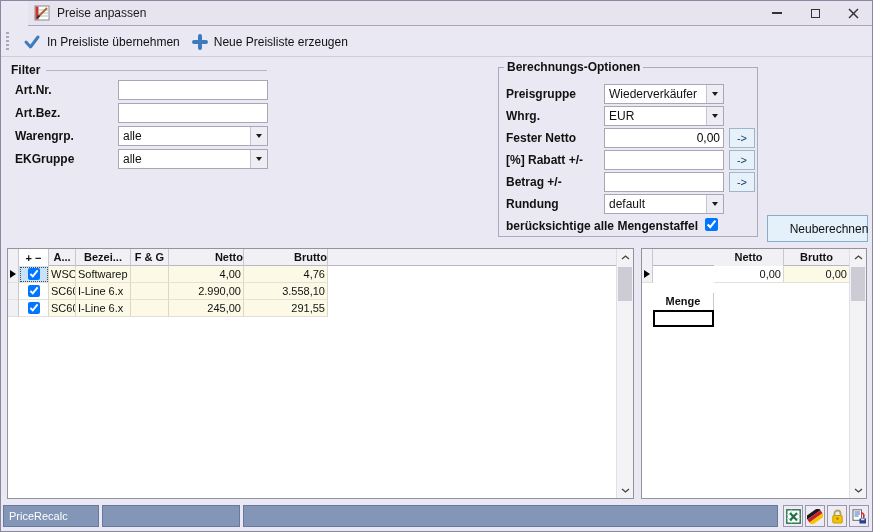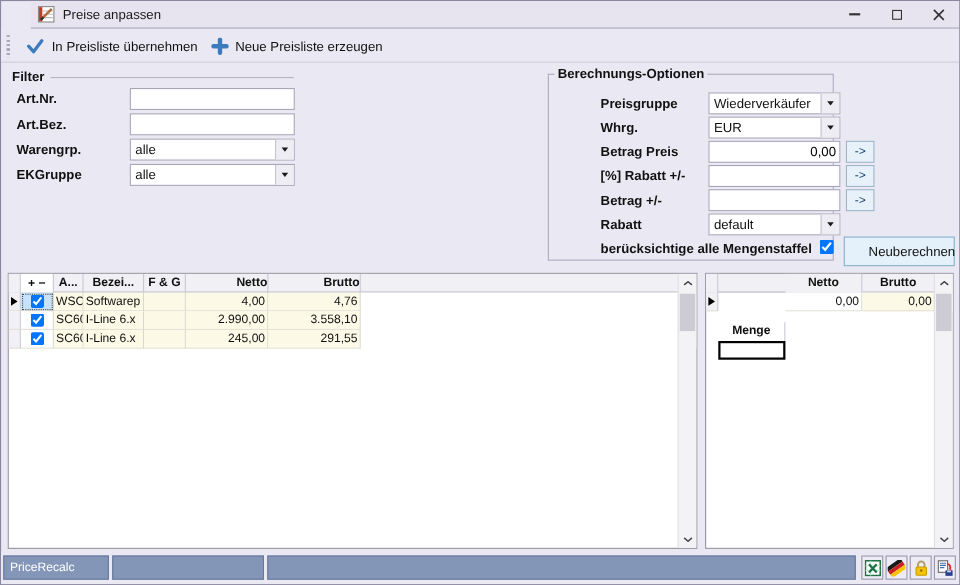--- a/index.html
+++ b/index.html
@@ -35,21 +35,21 @@
   .txt { height:20px; border:1px solid #a9a6b8; background:#fff; font-family:"Liberation Sans",sans-serif; font-size:12px; padding:0 3px; outline:none; }
   .txt.num { text-align:right; }
 
   .combo { position:relative; height:20px; border:1px solid #a9a6b8; background:#fff; }
   .combo-val { position:absolute; left:4px; top:2px; font-size:12px; color:#111; white-space:nowrap;text-align:right; }
   .combo-btn { position:absolute; right:0; top:0; bottom:0; width:17px; background:#efedf4; border-left:1px solid #c6c3d4; display:flex; align-items:center; justify-content:center; }
   .arr-down { width:0; height:0; border-left:3.5px solid transparent; border-right:3.5px solid transparent; border-top:4px solid #1a1a1a; }
 
   .groupbox { position:absolute; left:497px; top:9px; width:260px; height:170px; border:1px solid #adaabd; }
   .gb-legend { position:absolute; left:5px; top:-8px; background:#eae8f2; padding:0 3px; font-size:12px; font-weight:bold; color:#111; white-space:nowrap;text-align:right; }
-  .grow { position:absolute; height:20px;margin-left:40px; }
+  .grow { position:absolute; height:20px; }
   .glabel { position:absolute; left:7px; font-size:12px; font-weight:bold; color:#111; line-height:20px; white-space:nowrap; }
   .gctrl { position:absolute; left:105px; width:120px; }
   .apply-btn { position:absolute; left:230px; width:26px; height:20px; background:#e6f1f9; border:1px solid #9fb6c8; font-family:"Liberation Sans",sans-serif; font-size:11px; color:#123a66; text-align:center; line-height:18px; }
   .gcheck { position:absolute; left:206px; top:2px; width:13px; height:13px; }
 
   .recalc-btn { position:absolute; left:766px; top:157px; width:101px; height:27px; background:#e4f1fa; border:1px solid #86aecb; display:flex; align-items:center; justify-content:center; gap:23px; font-size:12px; color:#111; }
 
   
   .tables { position:absolute; left:0; top:246px; right:0; height:254px; }
   .grid { position:absolute; top:1px; height:251px; background:#fff; border:1px solid #95929f; }
@@ -193,39 +193,39 @@
         <span class="glabel">Whrg.</span>
         <div class="combo gctrl">
           <span class="combo-val">EUR</span>
           <span class="combo-btn">
               <i class="arr-down"></i>
             </span>
         </div>
       </div>
 
       <div class="grow" style="left:0; top:60px; right:0;">
-        <span class="glabel">Betrag Preis</span>
+        <span class="glabel">Fester Netto</span>
         <input class="txt num gctrl" value="0,00" style="">
         <button class="apply-btn">-&gt;</button>
       </div>
 
       <div class="grow" style="left:0; top:82px; right:0;">
         <span class="glabel">[%] Rabatt +/-</span>
         <input class="txt num gctrl" value="" style="">
         <button class="apply-btn">-&gt;</button>
       </div>
 
       <div class="grow" style="left:0; top:104px; right:0;">
         <span class="glabel">Betrag +/-</span>
         <input class="txt num gctrl" value="" style="">
         <button class="apply-btn">-&gt;</button>
       </div>
 
       <div class="grow" style="left:0; top:126px; right:0;">
-        <span class="glabel">Rabatt</span>
+        <span class="glabel">Rundung</span>
         <div class="combo gctrl">
           <span class="combo-val">default</span>
           <span class="combo-btn">
               <i class="arr-down"></i>
             </span>
         </div>
       </div>
 
       <div class="grow" style="left:0; top:148px; right:0;">
         <span class="glabel">berücksichtige alle Mengenstaffel</span>

